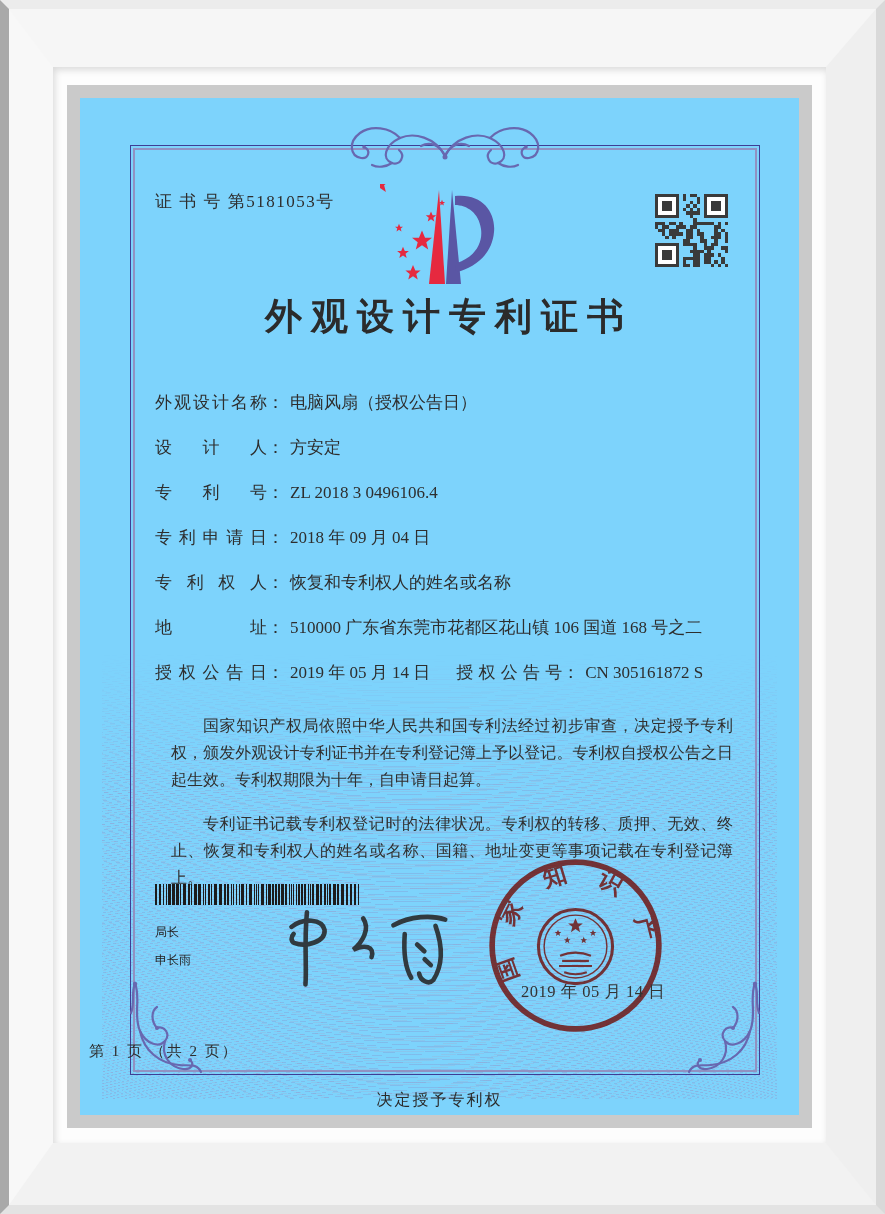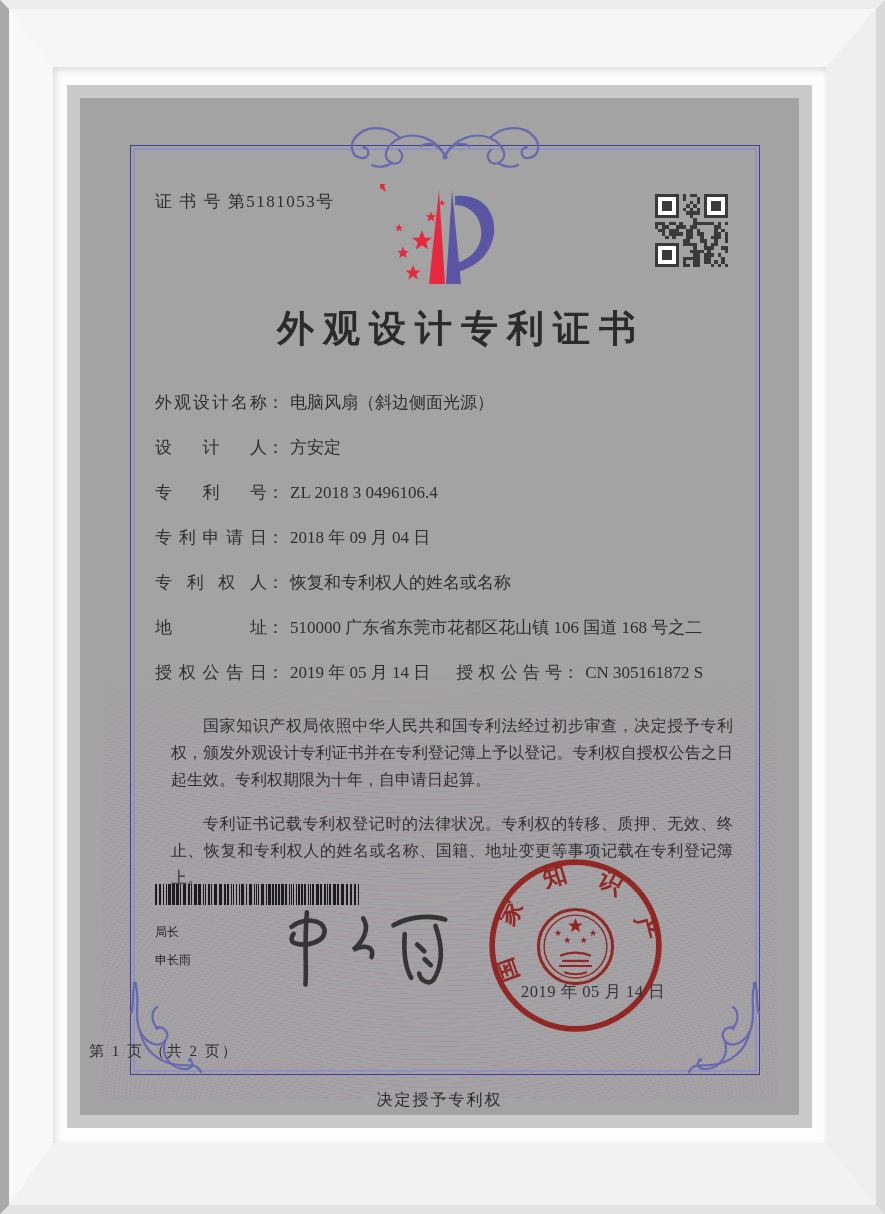--- a/index.html
+++ b/index.html
@@ -11,21 +11,21 @@
   .frame-edge{position:absolute;inset:0;border:9px solid;
     border-color:#ececec #d9d9d9 #e3e3e3 #a9a9a9;}
   .frame-face{position:absolute;inset:9px;border-style:solid;
     border-width:58px 50px 62px 44px;
     border-color:#f6f6f6 #efefef #f2f2f2 #f8f8f8;}
   .mat{position:absolute;left:53px;top:67px;right:59px;bottom:71px;
     background:#fdfdfd;box-shadow:inset 2px 3px 7px rgba(0,0,0,.14);}
 
   
   .paper{position:absolute;left:80px;top:98px;width:719px;height:1017px;
-    background:#a3a3a3;box-shadow:0 0 0 13px #cacaca;}
+    background:#7dd3fc;box-shadow:0 0 0 13px #cacaca;}
 
   .waves{position:absolute;left:22px;right:22px;top:555px;bottom:16px;z-index:0;
     background:
      repeating-radial-gradient(140% 90% at 50% 150%, rgba(140,110,180,.22) 0 1px, rgba(0,0,0,0) 1px 6px),
      repeating-radial-gradient(150% 100% at 44% 162%, rgba(205,130,160,.15) 0 1px, rgba(0,0,0,0) 1px 5px);
     -webkit-mask:linear-gradient(rgba(0,0,0,0), #000 32%);
     mask:linear-gradient(rgba(0,0,0,0), #000 32%);}
 
   .cert-border{position:absolute;left:50px;top:47px;right:39px;bottom:40px;
     border:1px solid #3e3e96;z-index:1;}
@@ -33,21 +33,21 @@
 
   .ornament-top{position:absolute;top:-22px;left:50%;transform:translateX(-50%);}
   .flourish{position:absolute;bottom:-5px;}
   .flourish.left{left:-8px;}
   .flourish.right{right:-8px;transform:scaleX(-1);}
 
   
   .cert-no{position:absolute;left:75px;top:92px;font-size:17px;letter-spacing:1.5px;z-index:2;}
   .logo{position:absolute;left:300px;top:86px;z-index:2;}
   .qr{position:absolute;left:575px;top:96px;width:73px;height:73px;z-index:2;}
-  .title{position:absolute;left:0;top:194px;width:100%;text-align:center;margin:12px;
+  .title{position:absolute;left:0;top:194px;width:100%;text-align:center;margin:0;
     font-size:37px;font-weight:700;letter-spacing:9px;padding-left:19px;color:#2b2b2b;z-index:2;}
 
   .fields{position:absolute;left:75px;right:38px;top:296px;z-index:2;font-size:17px;}
   .frow{height:18px;line-height:18px;margin-bottom:27px;white-space:nowrap;}
   .flabel{display:inline-block;width:112px;text-align:justify;text-align-last:justify;
     vertical-align:top;}
   .flabel.short{width:106px;}
   .fcolon{display:inline-block;vertical-align:top;}
   .fvalue{display:inline-block;vertical-align:top;padding-left:6px;}
   .fgroup2{display:inline-block;margin-left:26px;}
@@ -294,21 +294,21 @@
           <rect x="16" y="20" width="1" height="1" fill="#3a3a3a"></rect>
           <rect x="18" y="20" width="1" height="1" fill="#3a3a3a"></rect>
           <rect x="20" y="20" width="1" height="1" fill="#3a3a3a"></rect>
         </svg>
     </div>
 
     <h1 class="title">外观设计专利证书</h1>
 
     <div class="fields">
       <div class="frow">
-        <span class="flabel">外观设计名称</span><span class="fcolon">：</span><span class="fvalue">电脑风扇（斜边侧面光源）</span>
+        <span class="flabel">外观设计名称</span><span class="fcolon">：</span><span class="fvalue">电脑风扇（授权公告日）</span>
       </div>
       <div class="frow">
         <span class="flabel">设计人</span><span class="fcolon">：</span><span class="fvalue">方安定</span>
       </div>
       <div class="frow">
         <span class="flabel">专利号</span><span class="fcolon">：</span><span class="fvalue">ZL 2018 3 0496106.4</span>
       </div>
       <div class="frow">
         <span class="flabel">专利申请日</span><span class="fcolon">：</span><span class="fvalue">2018 年 09 月 04 日</span>
       </div>

